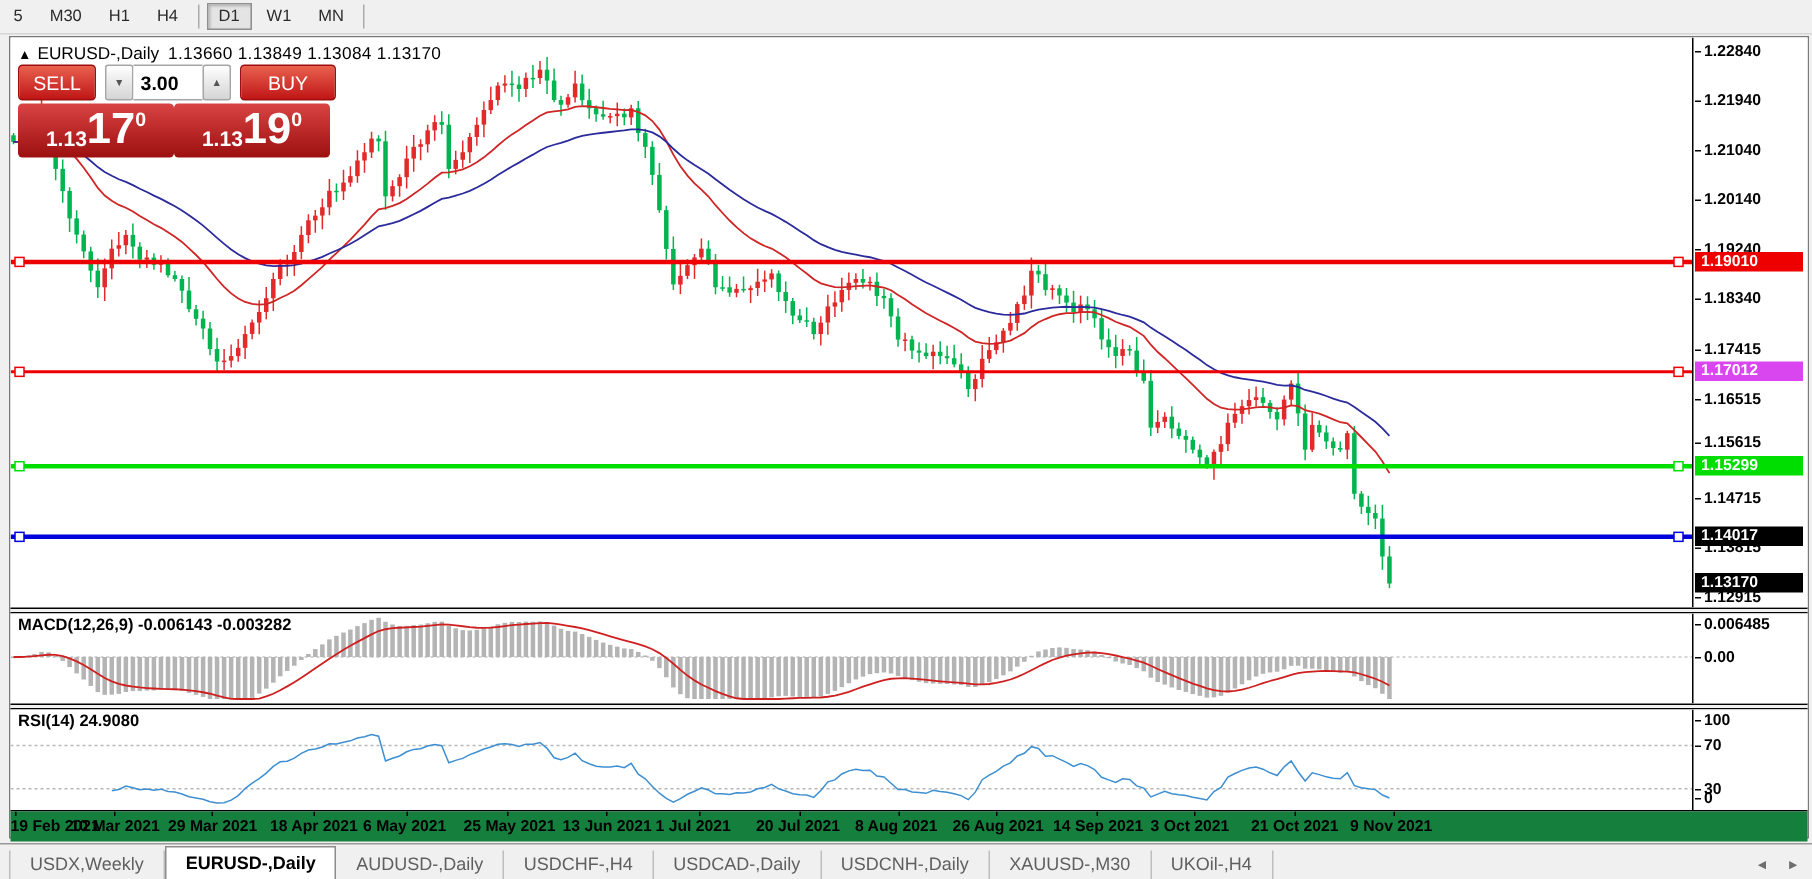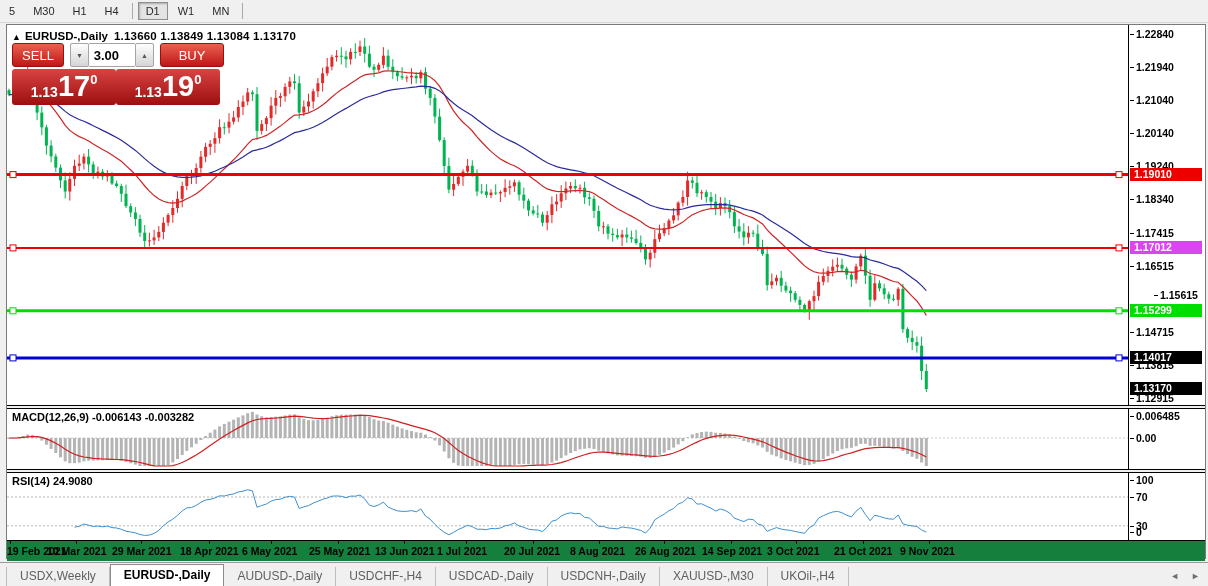--- a/index.html
+++ b/index.html
@@ -17,21 +17,21 @@
   .pane{position:relative;background:#fff;border-bottom:1px solid #000;overflow:hidden}
   .p1{height:380px}.p2{height:60px}.p3{height:67px}
   .gap{height:2px;background:#f0f0f0;border-bottom:1px solid #000}
   .pane svg{position:absolute;left:0;top:0;display:block}
   .axis{position:absolute;top:0;right:0;width:77px;height:100%;background:#fff;
         border-left:1px solid #000;box-sizing:border-box}
   .tick{position:absolute;left:7px;font-size:10.5px;font-weight:700;color:#000;white-space:nowrap}
   .tick::before{content:"";position:absolute;left:-6px;top:6px;width:4px;border-top:1px solid #000}
   .chip{position:absolute;left:1px;width:68px;height:13px;line-height:13px;font-size:10.5px;
         font-weight:700;color:#fff;padding-left:4px}
-  .chartHeader{position:absolute;left:5px;top:5px;font-size:11.5px;font-weight:700;color:#000;white-space:nowrap}
+  .chartHeader{position:absolute;left:5px;top:5px;font-size:11.5px;font-weight:400;color:#000;white-space:nowrap}
   .chartHeader .caret{font-size:9px;margin-right:4px}
   .chartHeader .ohlc{margin-left:6px;letter-spacing:.2px}
   .indLabel{position:absolute;left:5px;top:2px;font-size:11px;font-weight:700;color:#000}
   
   .tpanel{position:absolute;left:5px;top:18px;width:216px}
   .tprow1{display:flex;height:24px;align-items:stretch}
   .btn{background:linear-gradient(#e9614f,#c01616);color:#fff;font-size:13px;border:1px solid #9d0d0d;
        border-radius:3px;display:flex;align-items:center;justify-content:center;cursor:pointer}
   .btn.sell{width:50px}.btn.buy{width:62px}
   .spin{width:17px;background:linear-gradient(#fefefe,#d5d5d5);border:1px solid #a5a5a5;border-radius:2px;
@@ -520,21 +520,21 @@
     </div>
     <div class="axis" id="priceAxis">
         <div class="tick" style="top: 3px;">1.22840</div>
         <div class="tick" style="top: 36px;">1.21940</div>
         <div class="tick" style="top: 69px;">1.21040</div>
         <div class="tick" style="top: 102px;">1.20140</div>
         <div class="tick" style="top: 135px;">1.19240</div>
         <div class="tick" style="top: 168px;">1.18340</div>
         <div class="tick" style="top: 202px;">1.17415</div>
         <div class="tick" style="top: 235px;">1.16515</div>
-        <div class="tick" style="top: 264px; margin-left: 24px;">1.15615</div>
+        <div class="tick" style="top: 264px;">1.15615</div>
         <div class="tick" style="top: 301px;">1.14715</div>
         <div class="tick" style="top: 334px;">1.13815</div>
         <div class="tick" style="top: 367px;">1.12915</div>
         <div class="chip" style="background: rgb(238, 0, 0); top: 143px;">1.19010</div>
         <div class="chip" style="background: #d946ef; top: 216px;">1.17012</div>
         <div class="chip" style="background: rgb(0, 221, 0); top: 279px;">1.15299</div>
         <div class="chip" style="background: #000000; top: 326px;">1.14017</div>
         <div class="chip" style="background: rgb(0, 0, 0); top: 357px;">1.13170</div>
       </div>
   </div>

